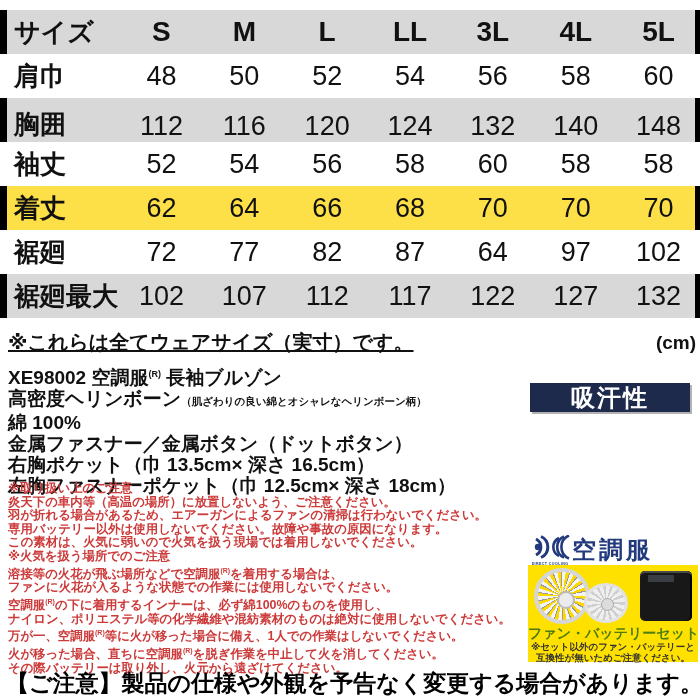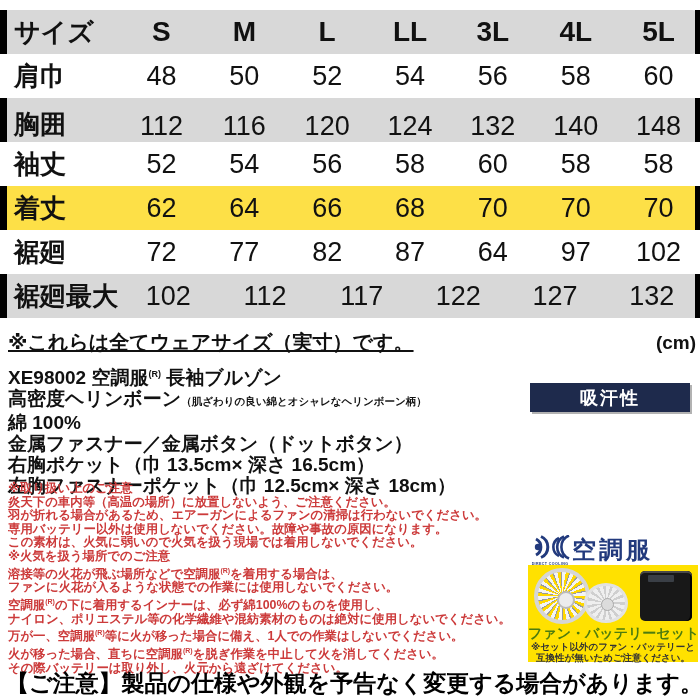--- a/index.html
+++ b/index.html
@@ -27,21 +27,21 @@
   
   .desc{position:absolute;left:8px;top:364px;width:520px;}
   .desc-line{font-size:19px;font-weight:bold;line-height:21px;white-space:nowrap;}
   .desc-line sup{font-size:9px;vertical-align:super;font-weight:bold;}
   .desc-line .small{font-size:10.5px;font-weight:bold;letter-spacing:0;}
 
   
   .badge{
     position:absolute;left:530px;top:383px;width:160px;height:29px;
     display:flex;align-items:center;justify-content:center;
-    color:#fff;font-size:18px;font-weight:bold;letter-spacing:2px;
+    color:#fff;font-size:24px;font-weight:bold;letter-spacing:2px;
     box-shadow:2px 2px 0 rgba(0,0,0,0.3);
   }
 
   
   .warnings{position:absolute;left:8px;top:482px;width:515px;}
   .warn-line{font-size:12.4px;line-height:13.6px;font-weight:bold;white-space:nowrap;}
   .warn-line sup{font-size:7px;vertical-align:super;}
 
   
   .promo{position:absolute;left:528px;top:533px;width:170px;height:129px;}
@@ -139,20 +139,21 @@
         <div class="tcell">77</div>
         <div class="tcell">82</div>
         <div class="tcell">87</div>
         <div class="tcell">64</div>
         <div class="tcell">97</div>
         <div class="tcell">102</div>
       </div>
       <div class="trow band" style="background: rgb(216, 216, 216);">
         <div class="tlabel">裾廻最大</div>
         <div class="tcell">102</div>
+        <div class="tcell">107</div>
         <div class="tcell">112</div>
         <div class="tcell">117</div>
         <div class="tcell">122</div>
         <div class="tcell">127</div>
         <div class="tcell">132</div>
       </div>
     </div>
 
   <div class="note-row">
     <span class="note-text">※これらは全てウェアサイズ（実寸）です。</span>

